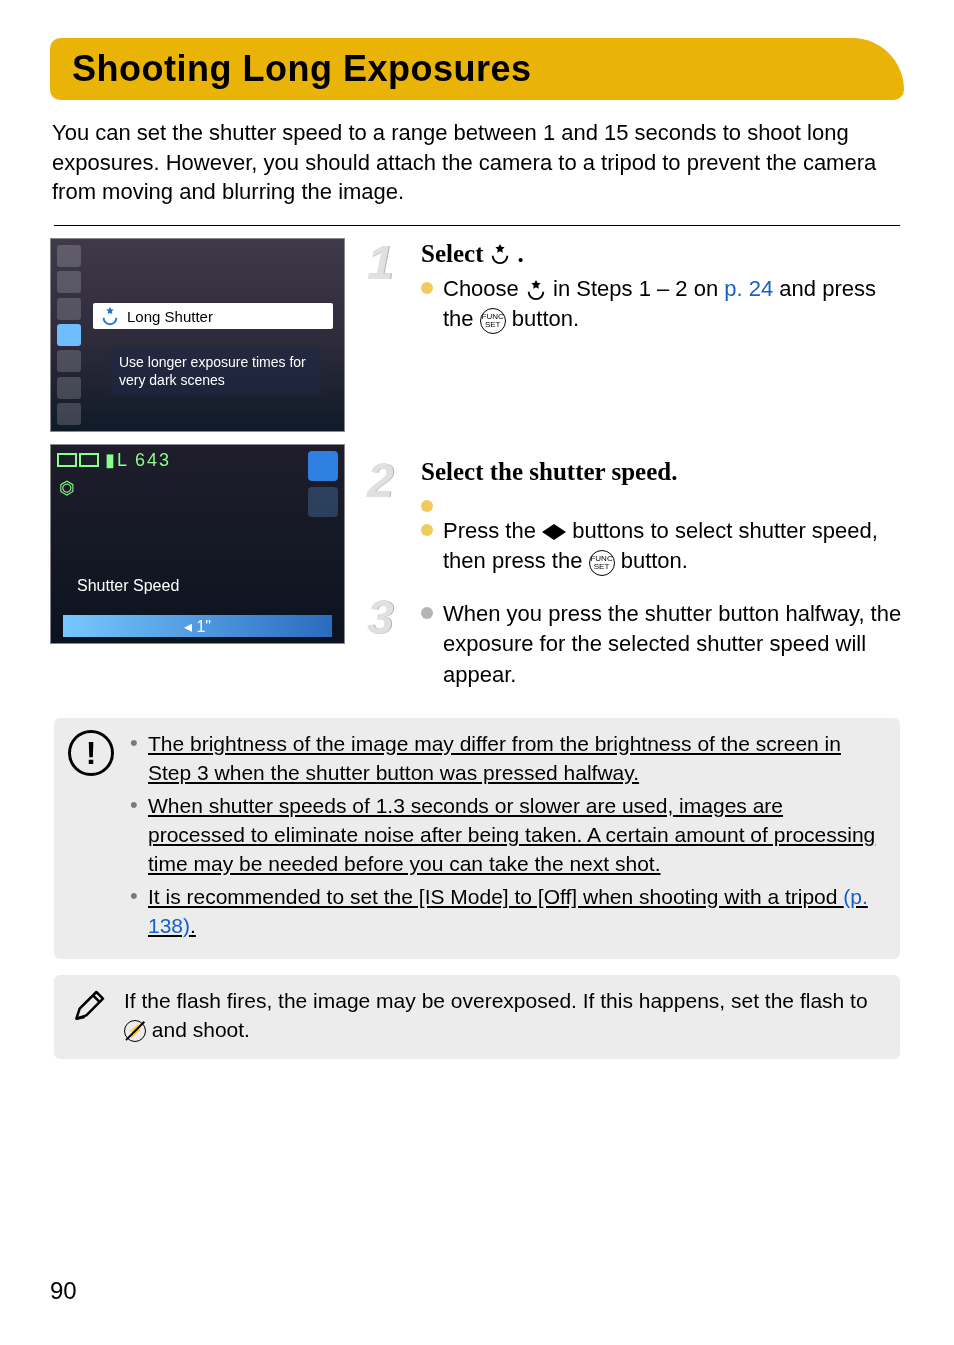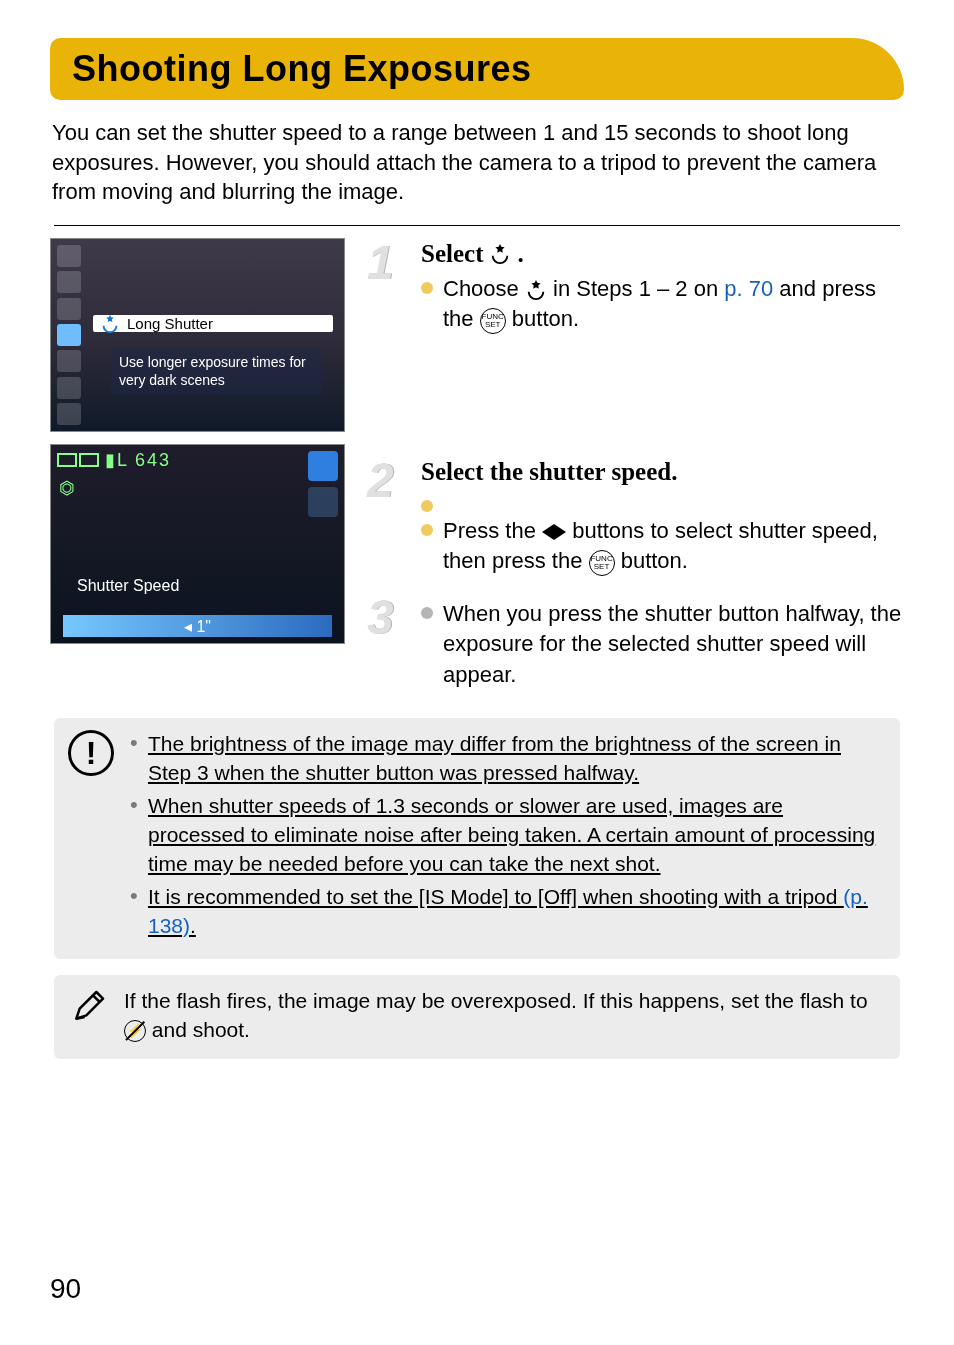--- a/index.html
+++ b/index.html
@@ -56,21 +56,21 @@
     height: 194px;
     background: linear-gradient(180deg, #3f3a4a 0%, #2d2a3a 55%, #0f1a28 100%);
   }
   .shot1 .side-icons {
     position: absolute; left: 6px; top: 6px; bottom: 6px; width: 30px;
     display:flex; flex-direction:column; justify-content:space-between;
   }
   .side-icons i { display:block; width:24px; height:22px; background:rgba(255,255,255,0.18); border-radius:3px; }
   .side-icons i.sel { background:#6fbcff; }
   .shot1 .sel-row {
-    position:absolute; left:42px; top:76px; height:17px; width:240px;
+    position:absolute; left:42px; top:64px; height:26px; width:240px;
     background:#fff; color:#000; display:flex; align-items:center; gap:6px;
     border-radius:2px; padding:0 6px; font-size:15px;
   }
   .shot1 .desc {
     position:absolute; left:60px; top:108px; width:210px;
     background:rgba(30,40,70,0.55); color:#fff; font-size:14px;
     padding:6px 8px; line-height:1.3;
   }
   .shot2 { height: 200px; background: linear-gradient(180deg,#1f1d2b 0%,#131724 60%,#0b1320 100%); }
   .shot2 .top-left { position:absolute; left:6px; top:4px; color:#8f8; font-size:18px; letter-spacing:2px; display:flex; align-items:center; gap:6px;}
@@ -130,21 +130,21 @@
   .callout-text { flex:1; }
 
   .flash-off {
     display:inline-flex; width:22px;height:22px;border:1.6px solid #000;border-radius:50%;
     align-items:center;justify-content:center;vertical-align:middle;font-size:13px;position:relative;
   }
   .flash-off::after{ content:""; position:absolute; width:26px; height:1.6px; background:#000; transform:rotate(-45deg);}
   .starfig { display:inline-flex; align-items:center; vertical-align:middle;}
   .starfig svg { width:22px;height:22px; }
 
-  .page-num { position:absolute; bottom:40px; left:50px; font-size:28px; }
+  .page-num { position:absolute; bottom:40px; left:50px; font-size:24px; }
 
   .step1-block { min-height:200px; }
 </style>
 </head>
 <body>
 
 <div class="title-bar">
   <h1>Shooting Long Exposures</h1>
 </div>
 
@@ -215,21 +215,21 @@
           <span>.</span>
         </div>
         <div class="bullet-line">
           <span class="dot dot-yellow"></span>
           <div>
             <span>Choose </span><span class="starfig">
                 <svg viewBox="0 0 24 24">
                   <path d="M12 1l1.5 3.1L17 4.6l-2.5 2.5L15 10.6 12 9l-3 1.6 0.5-3.5L7 4.6l3.5-0.5z"></path>
                   <path fill="none" stroke="#000" stroke-width="2" d="M4 14a8 8 0 1 0 16 0"></path>
                 </svg>
-              </span><span> in Steps 1 – 2 on </span><span class="link">p. 70</span><span> and press the </span><span class="funcset">FUNC<br>SET</span><span> button.</span>
+              </span><span> in Steps 1 – 2 on </span><span class="link">p. 24</span><span> and press the </span><span class="funcset">FUNC<br>SET</span><span> button.</span>
           </div>
         </div>
       </div>
     </div>
 
     <div class="step">
       <div class="step-num">2</div>
       <div class="step-body">
         <div class="step-title">Select the shutter speed.</div>
         <div class="bullet-line">

